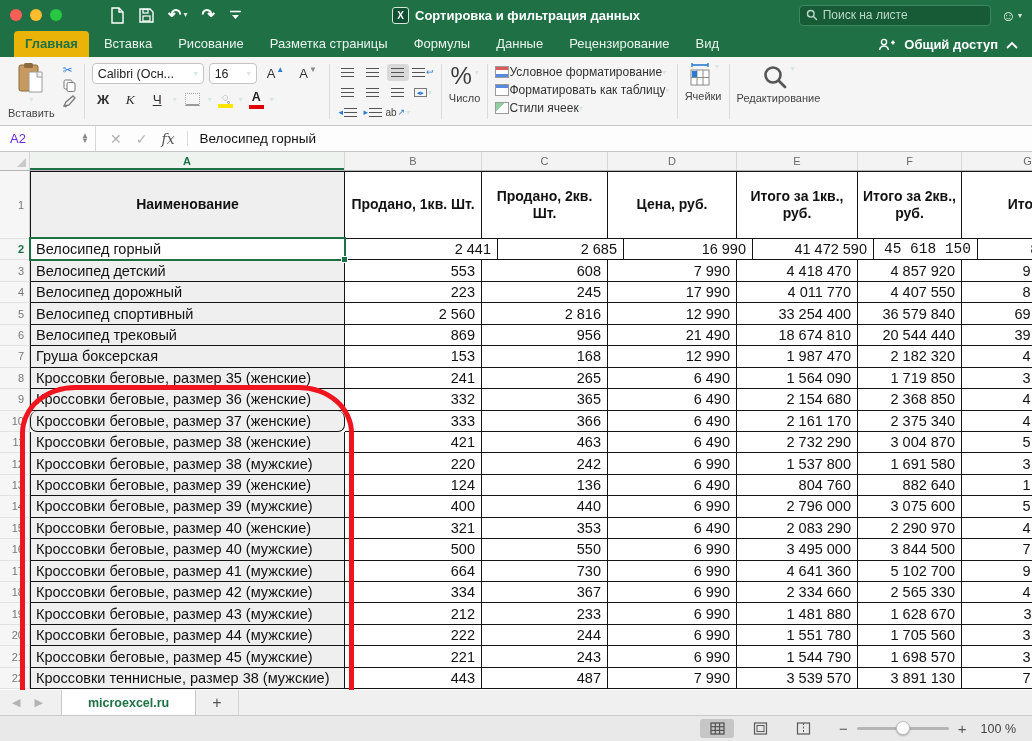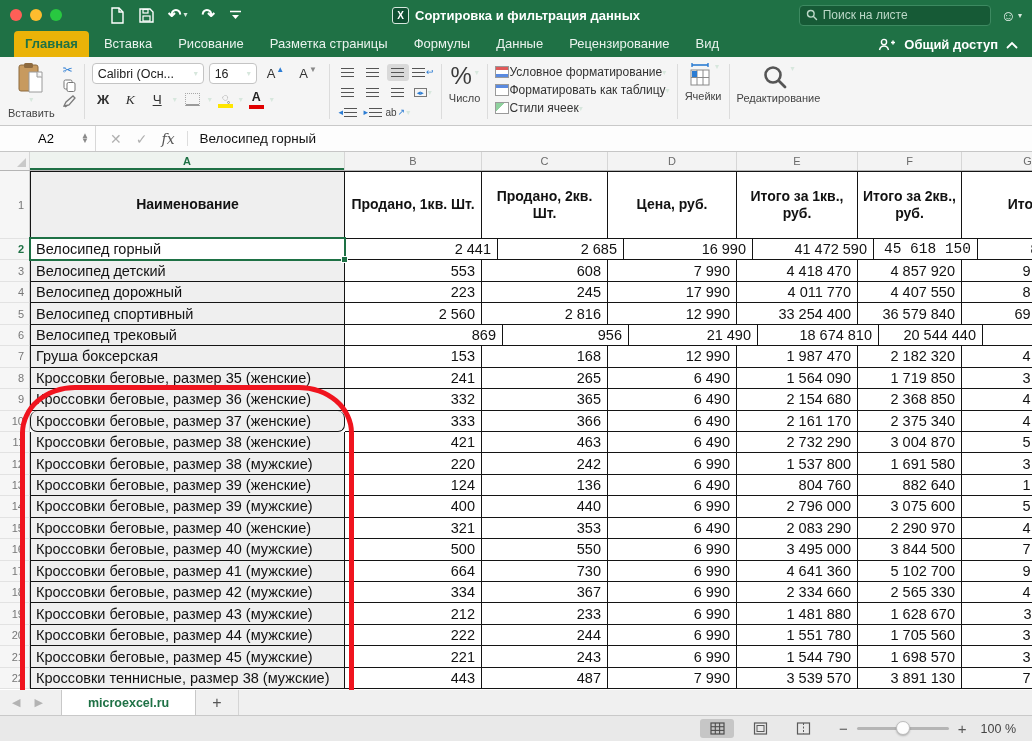--- a/index.html
+++ b/index.html
@@ -89,21 +89,21 @@
   .sic.cs{background:linear-gradient(135deg,#8fd19e 0 40%,#fff 40%);}
 
   .cellsgrp{align-items:center;padding-top:2px;}
   .cellsbtn{display:flex;align-items:flex-start;gap:2px;}
   .editgrp{align-items:center;padding-top:4px;}
   .editbtn{display:flex;align-items:flex-start;gap:2px;}
 
   
   .fbar{top:126px;height:26px;background:#fdfdfd;border-bottom:1px solid #c6c6c6;box-sizing:border-box;display:flex;align-items:center;}
   .namebox{width:96px;height:100%;display:flex;align-items:center;justify-content:space-between;padding:0 6px 0 10px;border-right:1px solid #d8d8d8;box-sizing:border-box;}
-  .cellref{font-size:13px;color:#000000;margin-left:28px;}
+  .cellref{font-size:13px;color:#6d28d9;}
   .stepper{display:flex;flex-direction:column;line-height:0.55;color:#8a8a8a;font-size:8px;}
   .fbicons{display:flex;align-items:center;gap:14px;margin-left:14px;color:#b0b0b0;}
   .fbx{font-size:14px;}
   .fbfx{font-family:"DejaVu Serif",serif;font-style:italic;font-size:14px;color:#555;}
   .fbdiv{width:1px;height:15px;background:#ddd;margin-left:12px;}
   .fbval{font-size:13.5px;color:#111;margin-left:12px;white-space:nowrap;}
 
   
   .sheet{top:152px;height:538px;overflow:hidden;}
   .clrow{display:flex;height:19px;background:#f3f3f3;border-bottom:1px solid #b5b5b5;box-sizing:border-box;width:1102px;}
@@ -486,21 +486,21 @@
         <div class="tc cn" style="width: 137px;">2 560</div>
         <div class="tc cn" style="width: 126px;">2 816</div>
         <div class="tc cn" style="width: 129px;">12 990</div>
         <div class="tc cn" style="width: 121px;">33 254 400</div>
         <div class="tc cn" style="width: 104px;">36 579 840</div>
         <div class="tc cn" style="width: 132px;">69 834 240</div>
       </div>
       <div class="gr dr">
         <div class="rn">6</div>
         <div class="tc ca" style="width: 315px;">Велосипед трековый</div>
-        <div class="tc cn" style="width: 158px;">869</div>
+        <div class="tc cn" style="width: 137px;">869</div>
         <div class="tc cn" style="width: 126px;">956</div>
         <div class="tc cn" style="width: 129px;">21 490</div>
         <div class="tc cn" style="width: 121px;">18 674 810</div>
         <div class="tc cn" style="width: 104px;">20 544 440</div>
         <div class="tc cn" style="width: 132px;">39 219 250</div>
       </div>
       <div class="gr dr">
         <div class="rn">7</div>
         <div class="tc ca" style="width: 315px;">Груша боксерская</div>
         <div class="tc cn" style="width: 137px;">153</div>

